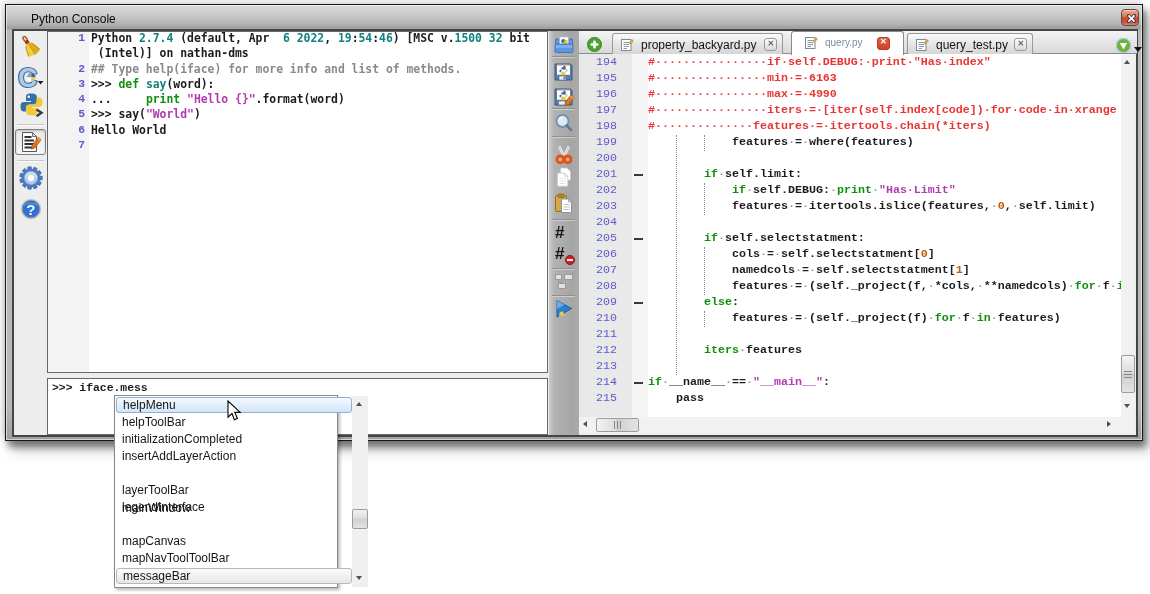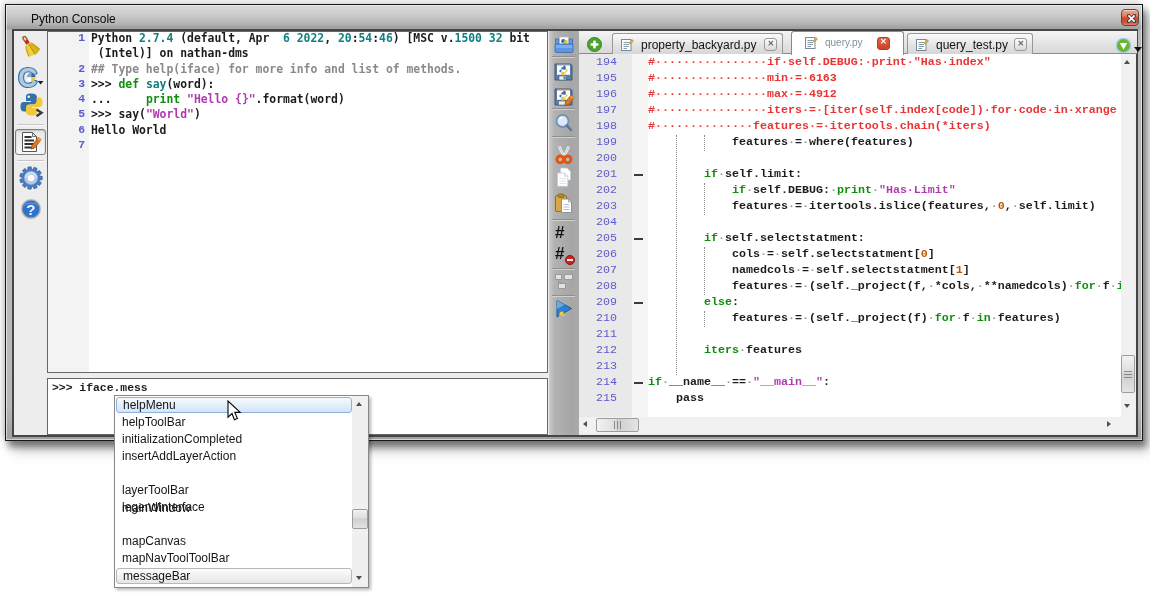--- a/index.html
+++ b/index.html
@@ -42,21 +42,21 @@
 .ssep{position:absolute;left:3px;width:23px;height:1px;background:#8f8f8f;box-shadow:0 1px 0 #cfcfcf}
 .grip{position:absolute;width:8px;height:1px;background:#888;box-shadow:0 3px 0 #888,0 6px 0 #888}
 .griph{position:absolute;width:1px;height:8px;background:#888;box-shadow:3px 0 0 #888,6px 0 0 #888}
 
 .sb{position:absolute;background:#f1f1f1}
 .sbtn{position:absolute;background:transparent;border:none}
 .sth{position:absolute;background:linear-gradient(to right,#f2f2f2,#dedede 45%,#cfcfcf 50%,#e3e3e3);border:1px solid #9d9d9d;border-radius:2px}
 .sthh{position:absolute;background:linear-gradient(#f2f2f2,#dedede 45%,#cfcfcf 50%,#e3e3e3);border:1px solid #9d9d9d;border-radius:2px}
 .arr{position:absolute;width:0;height:0}
 
-#dd{position:absolute;left:114px;top:395px;width:255px;height:193px;background:#fff;border:1px solid #888;box-shadow:2px 2px 3px rgba(0,0,0,.28)}
+#dd{position:absolute;left:114px;top:395px;width:224px;height:193px;background:#fff;border:1px solid #888;box-shadow:2px 2px 3px rgba(0,0,0,.28)}
 #dd .it{position:absolute;left:1px;width:236px;height:17px;font-size:12px;color:#161616;padding-left:6px;line-height:17px;white-space:pre}
 #dd .it.sel{background:linear-gradient(#f6fafd,#e2eefb 55%,#d2e5f8);border:1px solid #8fb0da;border-radius:3px;height:16px;line-height:15px}
 #dd .it.cur{background:linear-gradient(#fcfcfc,#e6e6e6);border:1px solid #b8b8b8;border-radius:3px;height:16px;line-height:15px}
 #ddsb{position:absolute;left:237px;top:0px;width:16px;height:191px;background:#f0f0f0}
 </style>
 </head>
 <body>
 <div id="win">
  <div id="title">Python Console</div>
  <div id="closebtn">
@@ -203,21 +203,21 @@
   <div id="conout">
    <div id="conmargin"></div>
    <div id="connums">1
 
 2
 3
 4
 5
 6
 7</div>
-   <div id="context"><pre>Python <span class="t">2.7.4</span> (default, Apr  <span class="t">6</span> <span class="t">2022</span>, <span class="t">20</span>:<span class="t">54</span>:<span class="t">46</span>) [MSC v.<span class="t">1500</span> <span class="t">32</span> bit
+   <div id="context"><pre>Python <span class="t">2.7.4</span> (default, Apr  <span class="t">6</span> <span class="t">2022</span>, <span class="t">19</span>:<span class="t">54</span>:<span class="t">46</span>) [MSC v.<span class="t">1500</span> <span class="t">32</span> bit
  (Intel)] on nathan-dms
 <span class="c">## Type help(iface) for more info and list of methods.</span>
 &gt;&gt;&gt; <span class="g">def</span> <span class="t">say</span>(word):
 ...     <span class="g">print</span> <span class="m">"Hello {}"</span>.format(word)
 &gt;&gt;&gt; say(<span class="m">"World"</span>)
 Hello World</pre></div>
   </div>
   <div id="conin">
         <pre>&gt;&gt;&gt; iface.mess</pre>
       </div>
@@ -314,21 +314,21 @@
   <div class="fold" style="top:271px"></div>
   <div class="fold" style="top:351px"></div>
   <div class="guide" style="left:662px;top:104px;height:240px"></div>
   <div class="guide" style="left:690px;top:104px;height:16px"></div>
   <div class="guide" style="left:690px;top:152px;height:32px"></div>
   <div class="guide" style="left:690px;top:216px;height:48px"></div>
   <div class="guide" style="left:690px;top:280px;height:16px"></div>
   <div id="edtext">
         <pre><span class="r">#················if·self.DEBUG:·print·"Has·index"</span>
 <span class="r">#················min·=·6163</span>
-<span class="r">#················max·=·4912</span>
+<span class="r">#················max·=·4990</span>
 <span class="r">#················iters·=·[iter(self.index[code])·for·code·in·xrange</span>
 <span class="r">#··············features·=·itertools.chain(*iters)</span>
             features<i class="d">·</i>=<i class="d">·</i>where(features)
 
         <span class="g">if</span><i class="d">·</i>self.limit:
             <span class="g">if</span><i class="d">·</i>self.DEBUG:<i class="d">·</i><span class="g">print</span><i class="d">·</i><span class="m">"Has·Limit"</span>
             features<i class="d">·</i>=<i class="d">·</i>itertools.islice(features,<i class="d">·</i><span class="o">0</span>,<i class="d">·</i>self.limit)
 
         <span class="g">if</span><i class="d">·</i>self.selectstatment:
             cols<i class="d">·</i>=<i class="d">·</i>self.selectstatment[<span class="o">0</span>]

